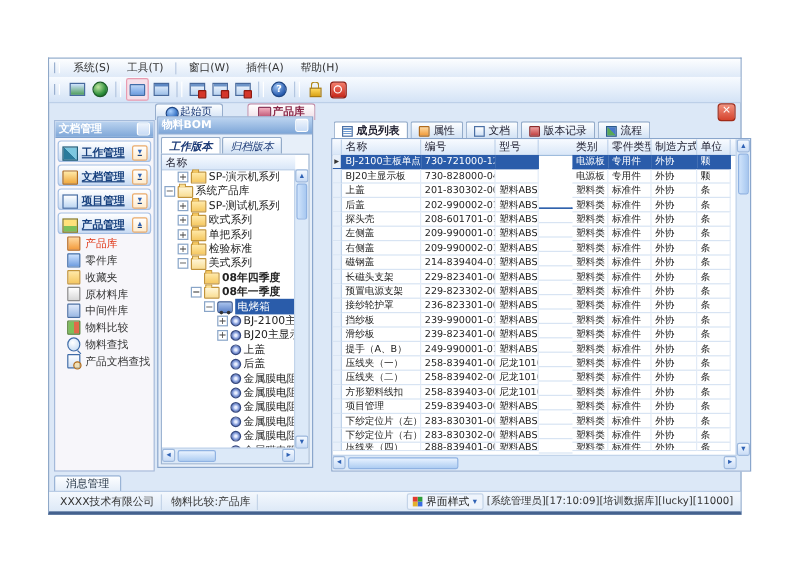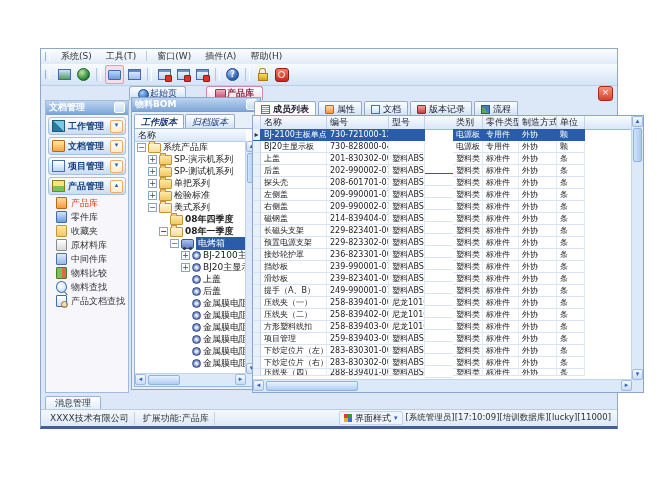--- a/index.html
+++ b/index.html
@@ -53,23 +53,23 @@
       background:linear-gradient(#f3b0c0,#c05a78);}
   .tabs-close{position:absolute;right:0;top:0;width:13px;height:13px;border:1px solid #a02a18;border-radius:3px;
       background:linear-gradient(#f2927f,#d5442e);color:#fff;font-size:9px;line-height:11px;text-align:center;cursor:default;}
   
   .p-cap{height:13px;background:linear-gradient(#bcd4f0,#7fa7d8);border-bottom:1px solid #7b9fce;color:#fff;
          font-weight:bold;display:flex;align-items:center;justify-content:space-between;padding:0 3px;}
   .cap-btn{width:9px;height:9px;background:linear-gradient(#eef4fc,#c9dcf6);border:1px solid #fff;border-radius:2px;}
   
   .sidebar{position:absolute;left:4px;top:51px;width:84px;height:293px;background:#f7f6fa;
            border:1px solid #a4bada;box-sizing:border-box;overflow:hidden;}
-  .sb-group{height:16px;display:flex;align-items:center;gap:3px;padding:0 2px 0 3px;margin:2px 2px 0;
+  .sb-group{height:16px;display:flex;align-items:flex-end;gap:3px;padding:0 2px 0 3px;margin:2px 2px 0;
             background:linear-gradient(#ffffff,#c9dcf4);border:1px solid #a6c0e4;border-radius:3px;
-            color:#17407e;font-weight:bold;cursor:default;}
+            color:#17407e;font-weight:bold;cursor:default;text-decoration:underline;}
   .sb-glbl{overflow:hidden;white-space:nowrap;}
   .sb-chev{margin-left:auto;flex:none;width:11px;height:11px;border:1px solid #ecab68;border-radius:2px;
            background:linear-gradient(#fff,#ffeccd);color:#2f62b5;font-size:7px;line-height:9px;text-align:center;}
   .sb-chev::before{content:"▾";}
   .sb-group.expanded .sb-chev::before{content:"▴";}
   .sb-gico{flex:none;width:11px;height:10px;position:relative;}
   .work-management-icon{background:linear-gradient(45deg,#2a7a9c 50%,#7cc7e0 50%);border:1px solid #1d5c77;}
   .document-management-icon{background:linear-gradient(#ffe9a8,#f0a83c);border:1px solid #b06a1a;border-radius:1px;}
   .project-management-icon{background:linear-gradient(#fff,#bcd6f2);border:1px solid #4a6fa4;}
   .product-management-icon{background:linear-gradient(#ffe27a 50%,#7cc05a 50%);border:1px solid #8a7a22;}
@@ -133,21 +133,21 @@
   .sb-btn{position:absolute;width:11px;height:11px;box-sizing:border-box;border:1px solid #9eb9dd;border-radius:2px;
           background:linear-gradient(#f4f9ff,#c9dcf6);color:#2f62b5;font-size:7px;line-height:9px;text-align:center;}
   .sb-btn.up{top:0;right:0;}.sb-btn.down{bottom:0;right:0;}
   .sb-btn.left{left:0;top:0;}.sb-btn.right{right:0;top:0;}
   .sb-btn.up::before{content:"▴";}.sb-btn.down::before{content:"▾";}
   .sb-btn.left::before{content:"◂";}.sb-btn.right::before{content:"▸";}
   .sb-thumb{position:absolute;background:linear-gradient(90deg,#cfe3fb,#a8c8f0);border:1px solid #8fb2e2;border-radius:2px;box-sizing:border-box;}
   .sb-thumb.h{background:linear-gradient(#e8f2ff,#aecdf2);}
   .sb-corner{position:absolute;right:0;bottom:0;width:11px;height:12px;background:#dce9f8;}
   
-  .members-panel{position:absolute;left:211px;top:51px;width:392px;height:293px;box-sizing:border-box;}
+  .members-panel{position:absolute;left:235px;top:51px;width:350px;height:293px;box-sizing:border-box;}
   .m-tabs{height:15px;display:flex;gap:2px;padding:1px 0 0 2px;}
   .m-tab{display:flex;align-items:center;gap:3px;padding:0 6px;border:1px solid #93abc9;border-bottom:none;
          border-radius:2px 2px 0 0;background:linear-gradient(#fdfeff,#cfe0f4);color:#223;cursor:default;}
   .m-tab.active{background:#fff;font-weight:bold;}
   .m-ico{flex:none;width:9px;height:9px;box-sizing:border-box;}
   .member-list-icon{background:repeating-linear-gradient(#fff 0 1px,#6f9ad0 1px 2px);border:1px solid #4a6fa4;}
   .property-icon{background:linear-gradient(#ffd9a0,#ef9a3a);border:1px solid #b06a1a;border-radius:1px;}
   .document-icon{background:linear-gradient(#fff,#cfe0f5);border:1px solid #4a6fa4;}
   .version-record-icon{background:linear-gradient(#f0a0a0,#c04040);border:1px solid #8c2a2a;border-radius:1px;}
   .flow-icon{background:linear-gradient(45deg,#58a858 50%,#4878c8 50%);border:1px solid #2a5a8c;}
@@ -312,38 +312,43 @@
         <span class="cap-btn"></span>
       </div>
       <div class="p-tabs">
         <span class="p-tab active">工作版本</span>
 
         <span class="p-tab">归档版本</span>
       </div>
       <div class="tree-wrap">
         <div class="tree-colhead">名称</div>
         <div class="tree-body">
+          <div class="trow lvl1">
+            <span class="texp plus"></span>
+            <span class="tico folder"></span>
+            <span class="tlbl">SP-演示机系列</span>
+          </div>
+
           <div class="trow lvl0">
             <span class="texp minus"></span>
             <span class="tico folder-open"></span>
             <span class="tlbl">系统产品库</span>
           </div>
 
           <div class="trow lvl1">
             <span class="texp plus"></span>
             <span class="tico folder"></span>
-            <span class="tlbl">SP-演示机系列</span>
+            <span class="tlbl">SP-测试机系列</span>
           </div>
 
           <div class="trow lvl1">
             <span class="texp plus"></span>
             <span class="tico folder"></span>
-            <span class="tlbl">SP-测试机系列</span>
-          </div>
-
+            <span class="tlbl">欧式系列</span>
+          </div>
 
           <div class="trow lvl1">
             <span class="texp plus"></span>
             <span class="tico folder"></span>
             <span class="tlbl">单把系列</span>
           </div>
 
           <div class="trow lvl1">
             <span class="texp plus"></span>
             <span class="tico folder"></span>
@@ -752,21 +757,21 @@
           <span class="sb-thumb h" style="top:1px;bottom:1px;left:13px;width:92px;"></span>
           <span class="sb-btn right"></span>
         </div>
         <span class="sb-corner"></span>
       </div>
     </div>
 
     <div class="msg-tab">消息管理</div>
     <div class="statusbar">
       <span class="st-seg">XXXX技术有限公司</span>
-      <span class="st-seg">扩展功能:产品库</span>
+      <span class="st-seg">物料比较:产品库</span>
       <span class="st-fill"></span>
       <span class="st-style">
         <span class="style-ico"></span>
         <span>界面样式</span>
         <span class="st-arrow">▾</span>
       </span>
       <span class="st-session">[系统管理员][17:10:09][培训数据库][lucky][11000]</span>
     </div>
 
   </div>

